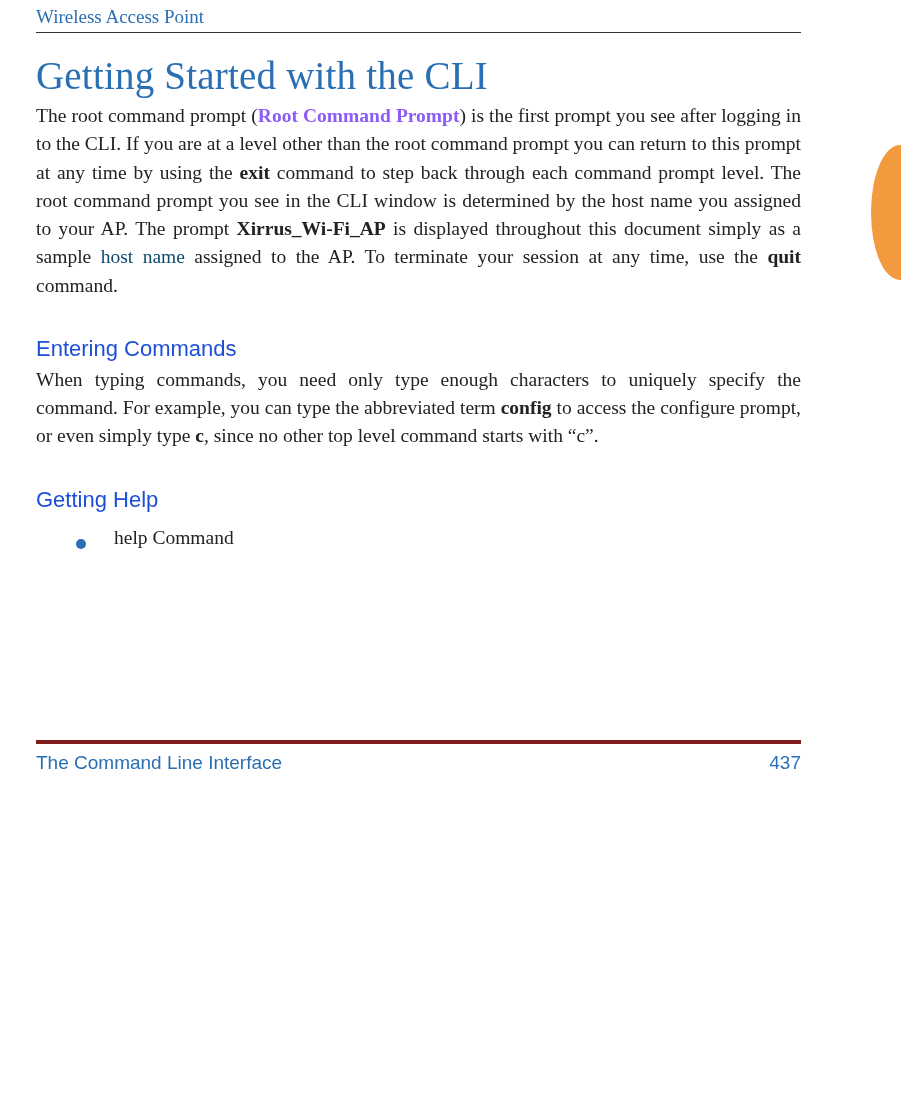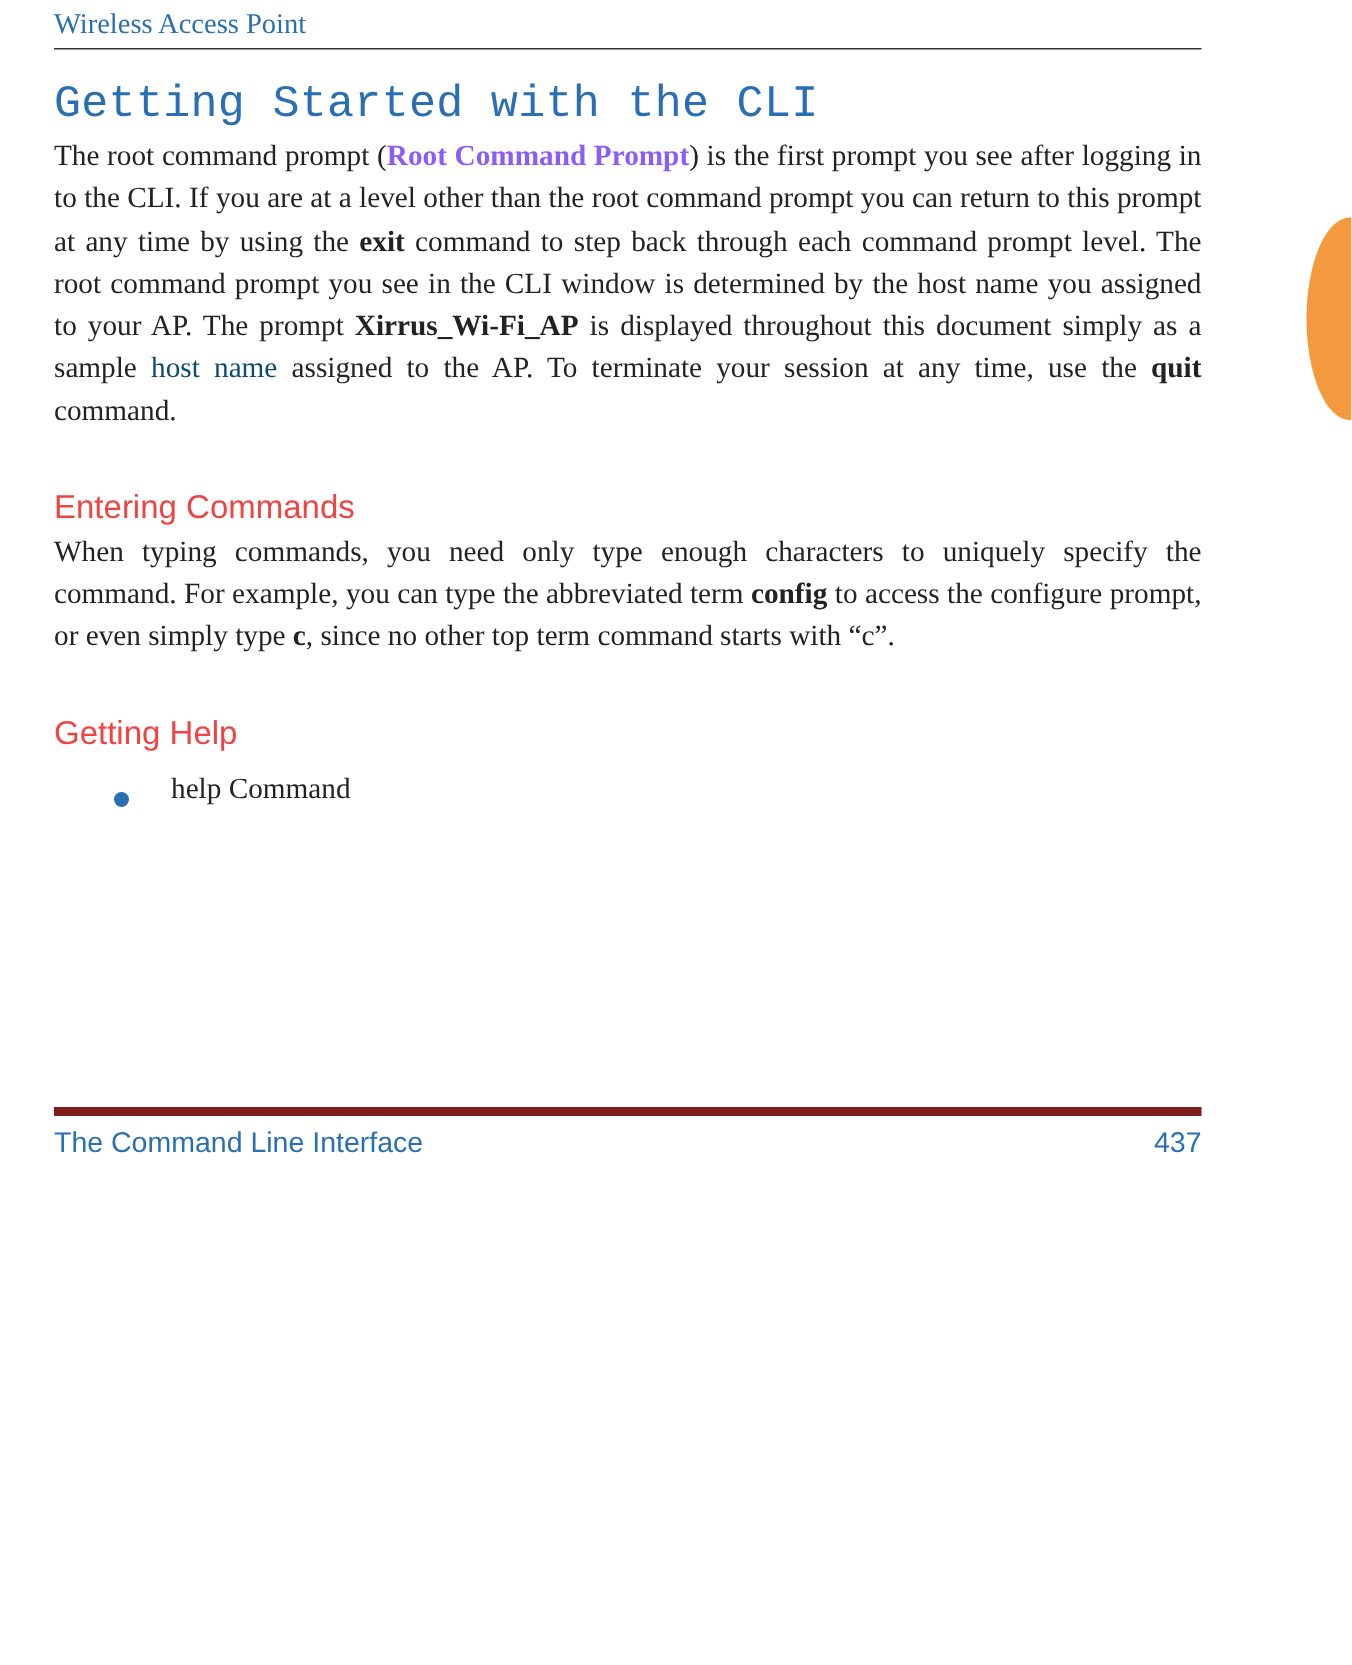--- a/index.html
+++ b/index.html
@@ -23,31 +23,31 @@
   }
   .top-header {
     color: #2a6fb3;
     font-size: 19px;
     padding-top: 6px;
     padding-bottom: 4px;
     border-bottom: 1px solid #333;
     font-family: "Palatino Linotype", "Book Antiqua", Palatino, Georgia, serif;
   }
   .h1 {
-    font-family: Liberation Mono, monospace;
+    font-family: Liberation Serif, serif;
     color: #2a6fb3;
-    font-size: 30px;
+    font-size: 39px;
     font-weight: 400;
     margin-top: 20px;
     margin-bottom: 2px;
     letter-spacing: 0.2px;
   }
   .h2 {
     font-family: "Trebuchet MS", "Lucida Sans", Verdana, sans-serif;
-    color: #ef4444;
+    color: #1d4ed8;
     font-size: 22px;
     font-weight: 400;
     margin-top: 36px;
     margin-bottom: 0px;
   }
   p.body {
     font-size: 19.5px;
     line-height: 1.45;
     text-align: justify;
     margin: 4px 0 0 0;
@@ -92,21 +92,21 @@
   }
   .bullet-text {
     font-size: 19.5px;
     color: #222;
   }
   .footer {
     position: absolute;
     left: 36px;
     right: 100px;
     bottom: 36px;
-    border-top: 6px solid #7f1d1d;
+    border-top: 4px solid #7f1d1d;
     padding-top: 8px;
     display: flex;
     justify-content: space-between;
     font-family: "Trebuchet MS", "Lucida Sans", Verdana, sans-serif;
     color: #2a6fb3;
     font-size: 19px;
   }
 </style>
 </head>
 <body>
@@ -116,21 +116,21 @@
 
   <div class="tab"></div>
 
   <div class="h1">Getting Started with the CLI</div>
   <p class="body">
     <span>The root command prompt (</span><span class="link-blue">Root Command Prompt</span><span>) is the first prompt you see after logging in to the CLI. If you are at a level other than the root command prompt you can return to this prompt at any time by using the </span><span class="bold">exit</span><span> command to step back through each command prompt level. The root command prompt you see in the CLI window is determined by the host name you assigned to your AP. The prompt </span><span class="bold">Xirrus_Wi-Fi_AP</span><span> is displayed throughout this document simply as a sample </span><span class="link-blue-normal">host name</span><span> assigned to the AP. To terminate your session at any time, use the </span><span class="bold">quit</span><span> command.</span>
   </p>
 
   <div class="h2">Entering Commands</div>
   <p class="body">
-    <span>When typing commands, you need only type enough characters to uniquely specify the command. For example, you can type the abbreviated term </span><span class="bold">config</span><span> to access the configure prompt, or even simply type </span><span class="bold">c</span><span>, since no other top term command starts with “c”.</span>
+    <span>When typing commands, you need only type enough characters to uniquely specify the command. For example, you can type the abbreviated term </span><span class="bold">config</span><span> to access the configure prompt, or even simply type </span><span class="bold">c</span><span>, since no other top level command starts with “c”.</span>
   </p>
 
   <div class="h2">Getting Help</div>
 
   <div class="bullet-row">
     <div class="bullet-dot"></div>
     <div class="bullet-text">help Command</div>
   </div>
 
   <div class="footer">

